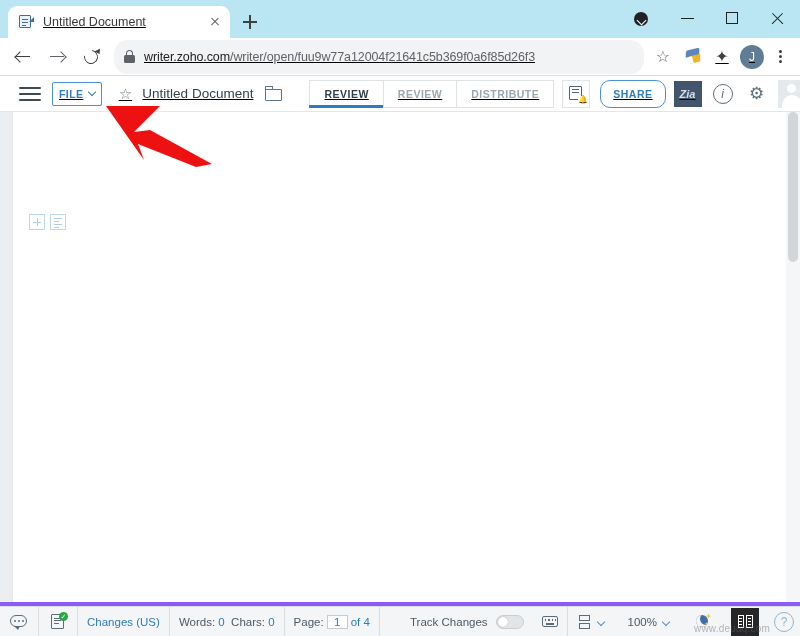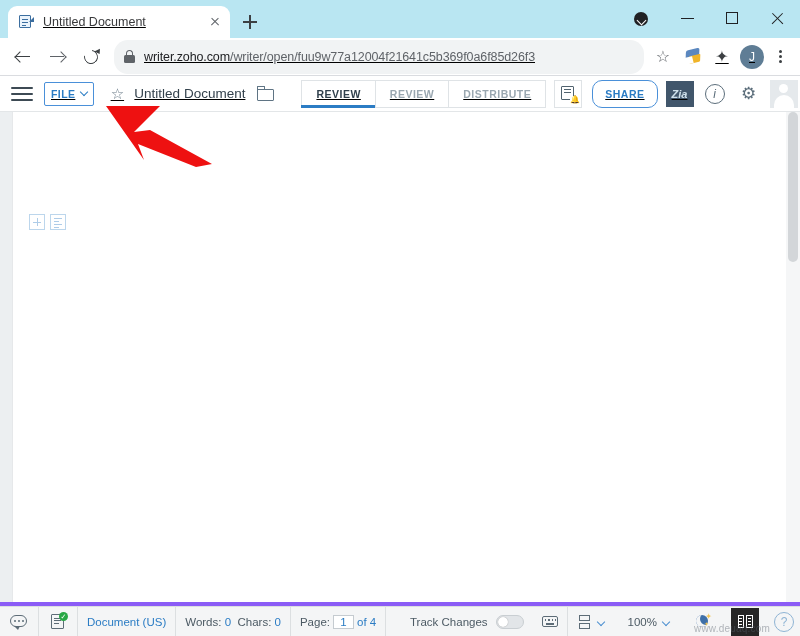--- a/index.html
+++ b/index.html
@@ -356,21 +356,21 @@
   .kebab i:nth-child(2) { top: 10.4px; }
   .kebab i:nth-child(3) { top: 15.8px; }
 
   
   .app-header {
     height: 36px;
     background: #ffffff;
     border-bottom: 1px solid #e3e6e8;
     display: flex;
     align-items: center;
-    padding: 0 8px;
+    padding: 0 16px;
     box-sizing: border-box;
   }
   .hamburger {
     width: 28px; height: 28px;
     position: relative;
     flex: 0 0 28px;
     margin-right: 8px;
     cursor: pointer;
   }
   .hamburger i {
@@ -1071,21 +1071,21 @@
       <div class="sb-icon">
         <div class="docchk">
             <i></i>
             <i></i>
             <i></i>
           </div>
         <div class="chk-badge">✓</div>
       </div>
     </div>
     <div class="sb-cell">
-      <span class="lang-text">Document (US)</span>
+      <span class="lang-text">Changes (US)</span>
     </div>
     <div class="sb-cell">
       <span>Words:</span>&nbsp;<span class="num-blue">0</span>&nbsp;&nbsp;<span>Chars:</span>&nbsp;<span class="num-blue">0</span>
     </div>
     <div class="sb-cell">
       <span>Page:</span>
       <span class="page-box">1</span>
       <span class="num-blue">of 4</span>
     </div>
 

